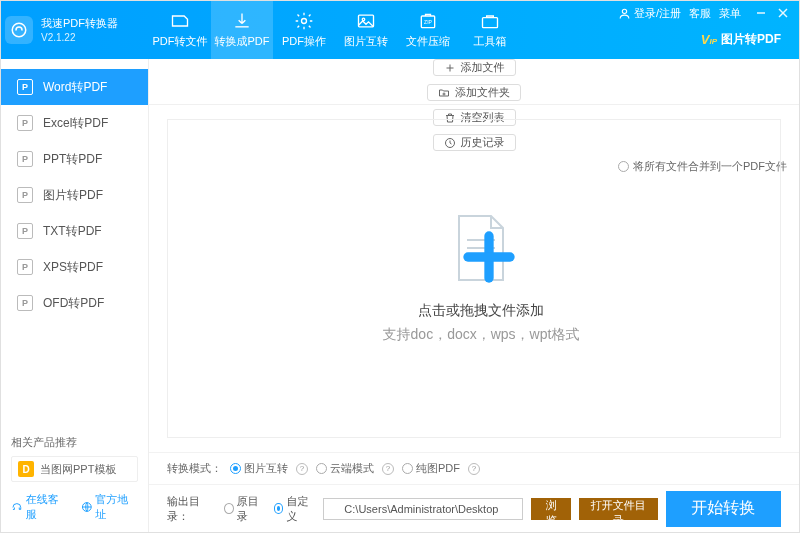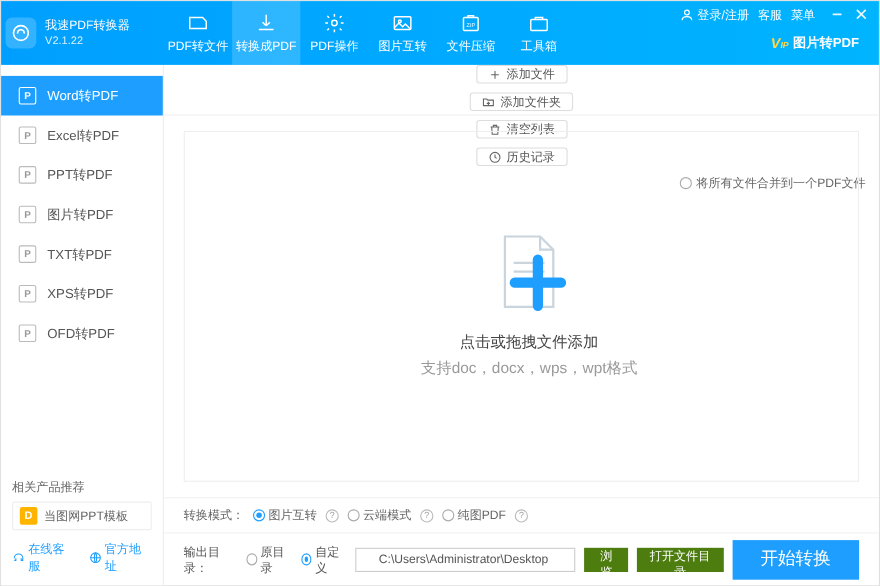--- a/index.html
+++ b/index.html
@@ -65,21 +65,21 @@
 .dz-title { font-size: 14px; color: #444; margin-bottom: 6px; }
 .dz-sub { font-size: 14px; color: #999; }
 
 .options { padding: 8px 18px; font-size: 11px; color: #666; display: flex; align-items: center; gap: 8px; border-top: 1px solid #f2f2f2; }
 .opt-label { color: #666; }
 .opt-radio { display: flex; align-items: center; gap: 3px; cursor: pointer; }
 .help-q { width: 12px; height: 12px; border: 1px solid #bbb; border-radius: 50%; display: inline-flex; align-items: center; justify-content: center; font-size: 8px; color: #999; }
 
 .bottombar { height: 48px; display: flex; align-items: center; padding: 0 18px 0 18px; gap: 8px; font-size: 11px; color: #555; border-top: 1px solid #f2f2f2; }
 .path-input { flex: 0 0 200px; height: 22px; border: 1px solid #ccc; padding: 0 20px; font-size: 11px; color: #555; }
-.small-btn { height: 22px; padding: 0 10px; background: #4d7c0f; color: #fff; border: none; font-size: 11px; cursor: pointer; }
+.small-btn { height: 22px; padding: 0 10px; background: #a16207; color: #fff; border: none; font-size: 11px; cursor: pointer; }
 .start-btn { margin-left: auto; width: 130px; height: 36px; background: #1e9fff; color: #fff; border: none; font-size: 16px; cursor: pointer; }
 </style>
 </head>
 <body>
 
 <div class="app">
   <div class="header">
     <div class="logo-area">
       <div class="logo-icon">
         <svg viewBox="0 0 24 24" fill="none" stroke="#fff" stroke-width="2">

